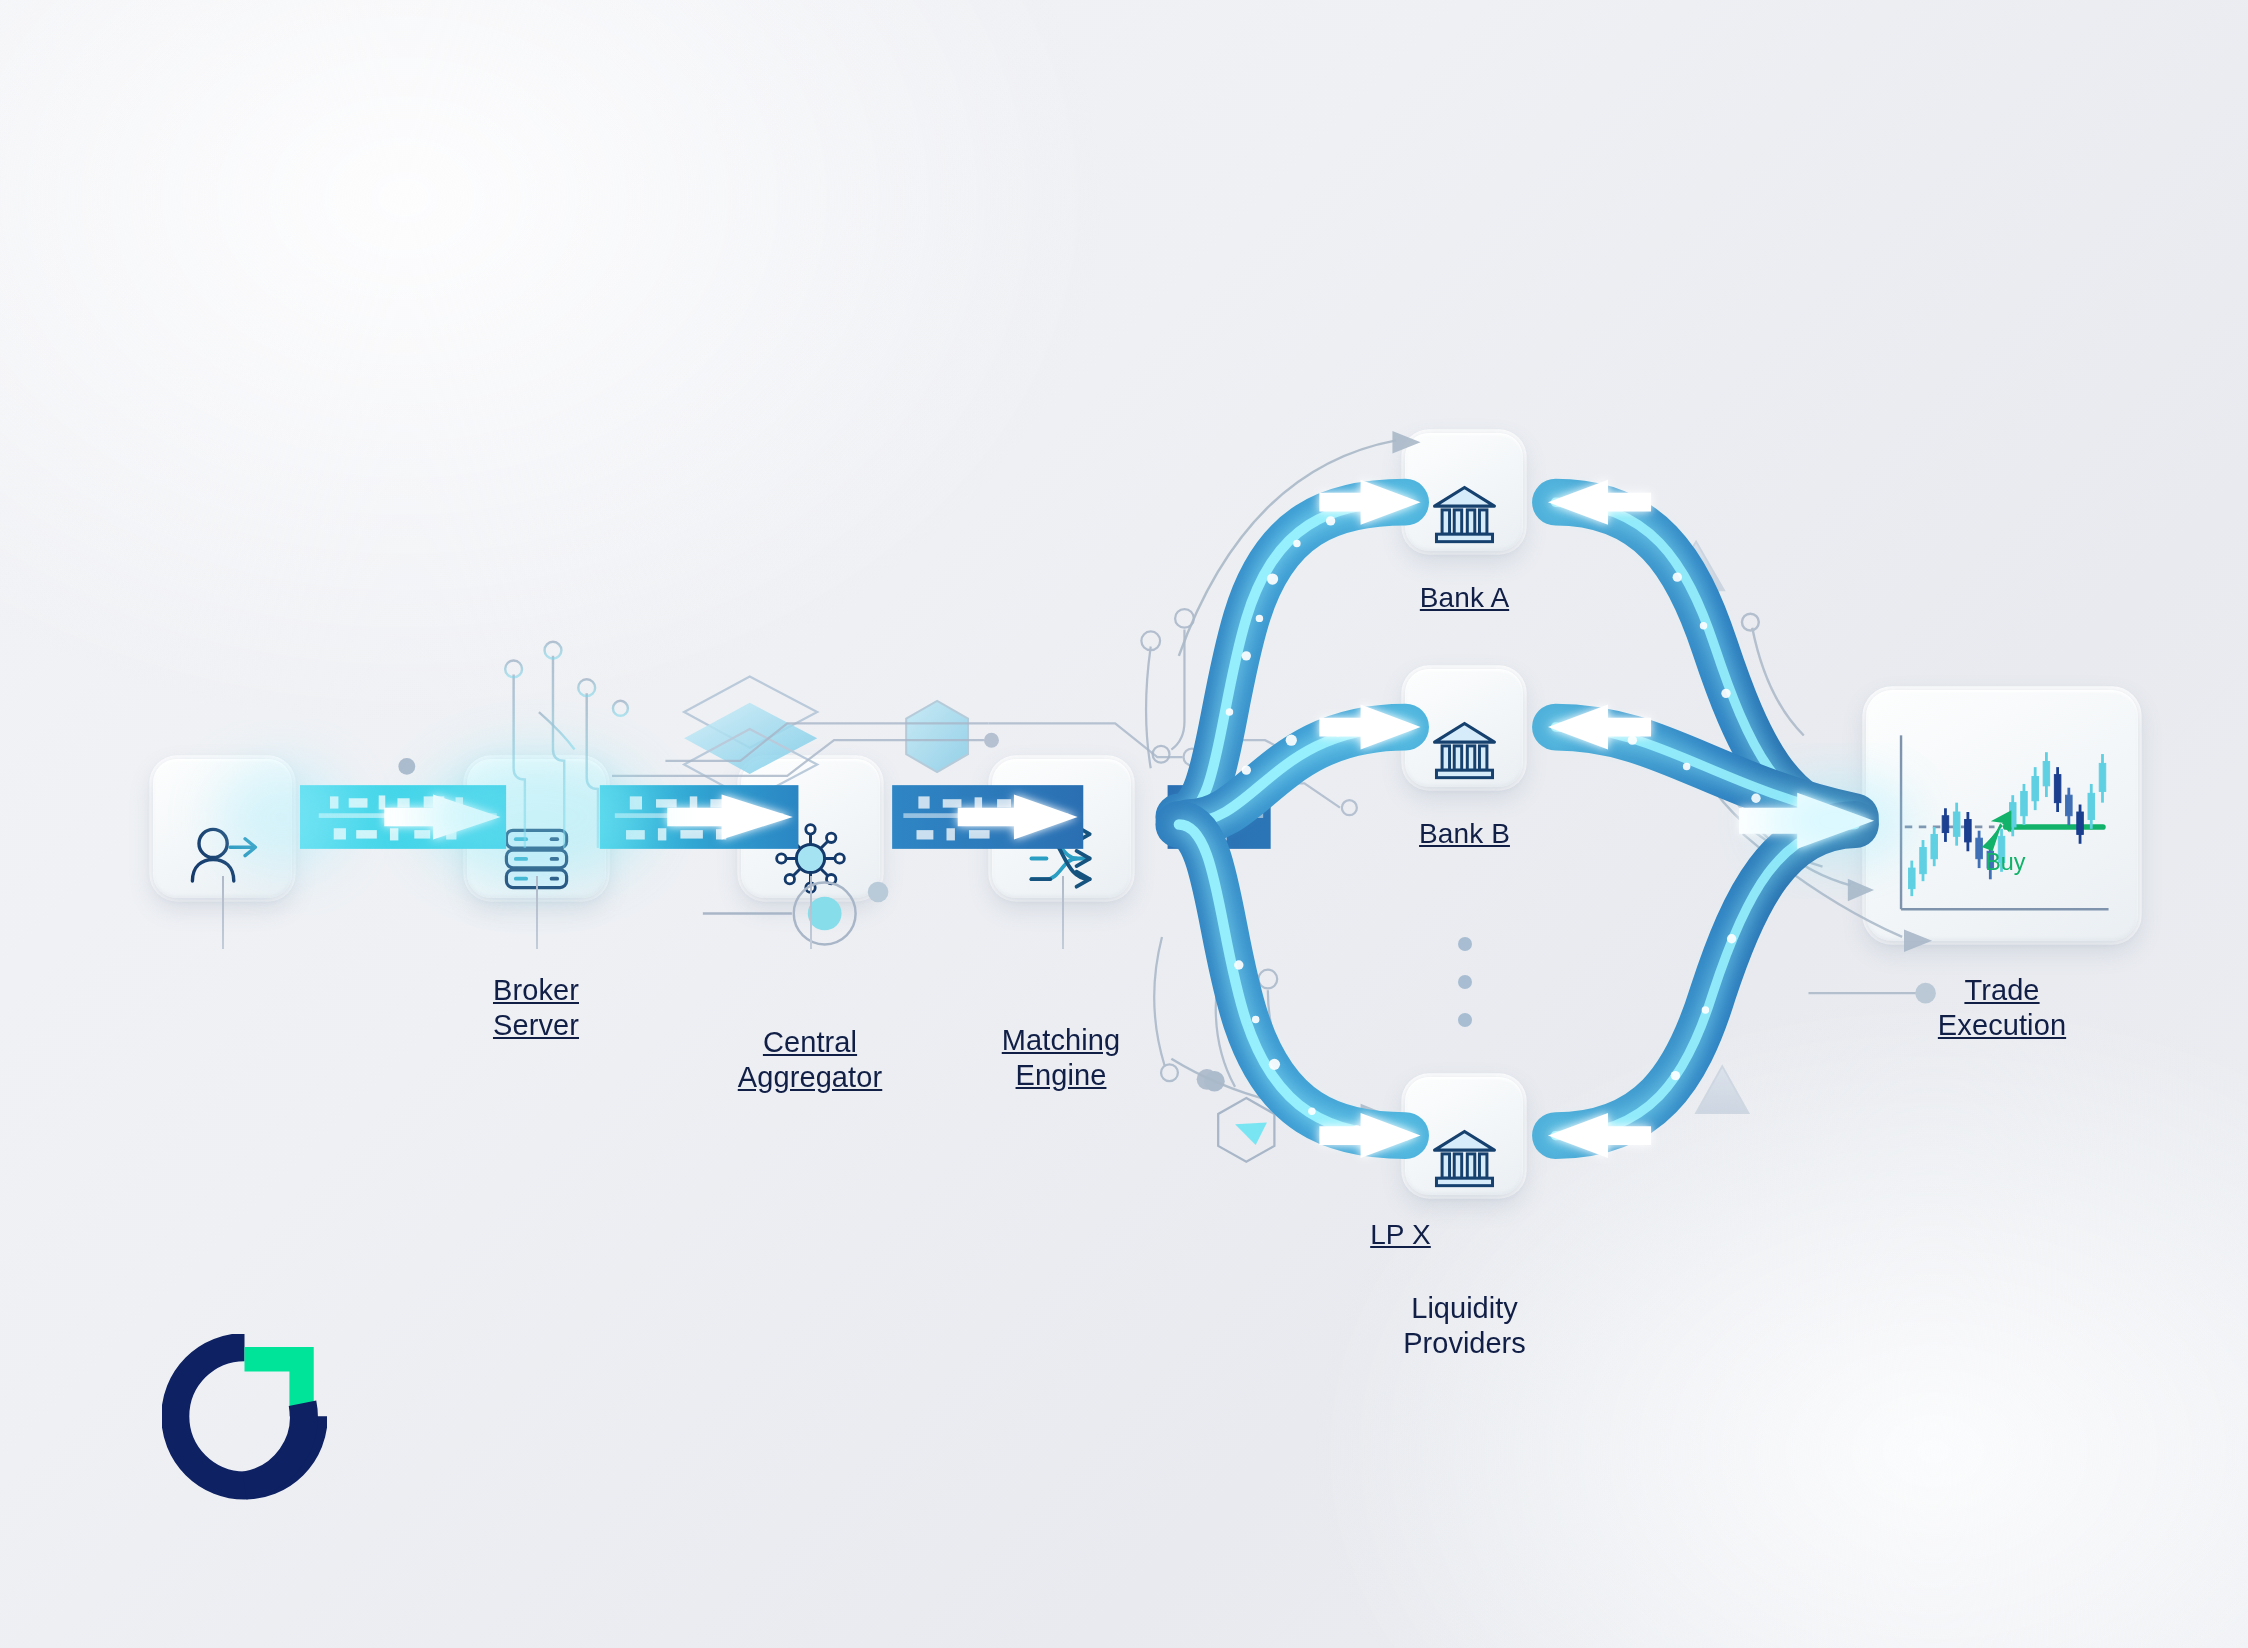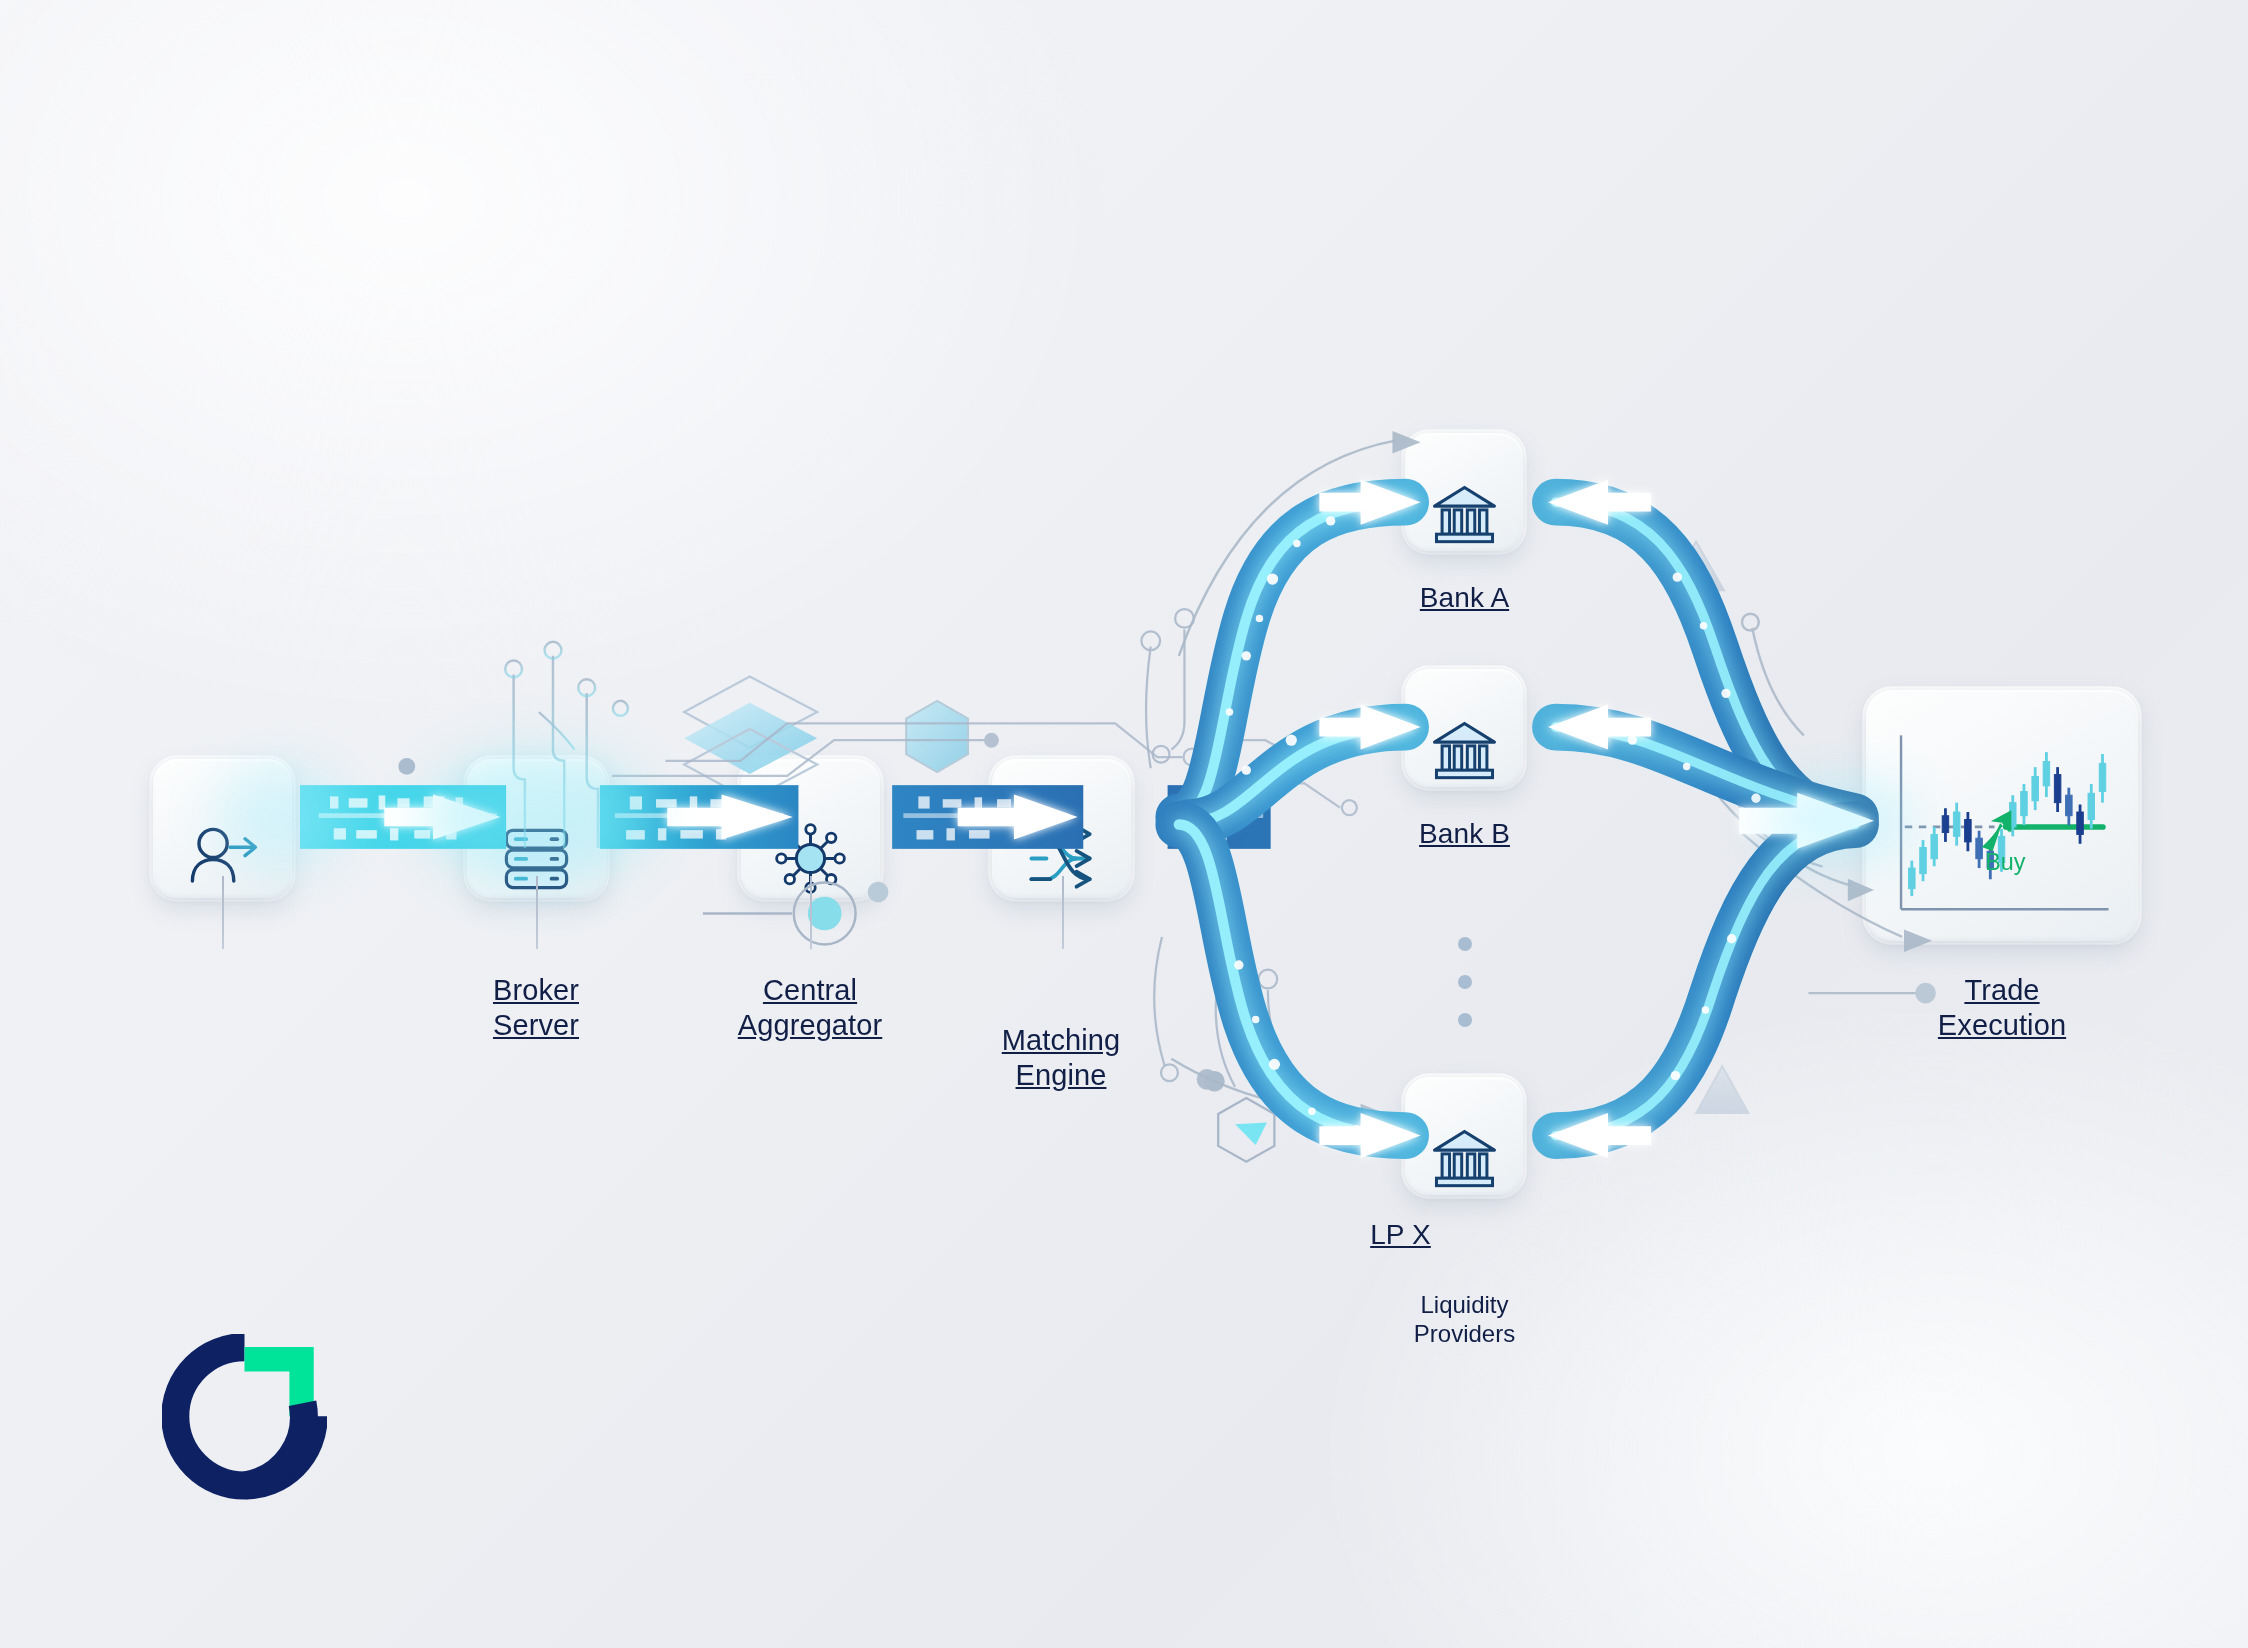--- a/index.html
+++ b/index.html
@@ -25,21 +25,21 @@
       0 1.9px 6.6px rgba(95,115,145,.12),
       0 0 0 3.7px rgba(255,255,255,.92);
     display:flex;align-items:flex-end;justify-content:center;
   }
   .card svg{display:block;}
   .label{
     position:absolute;text-align:center;color:#111f47;
     font-size:29px;line-height:1.19;letter-spacing:0.1px;white-space:pre-line;text-decoration:underline;
   }
   .label.sm{font-size:28px;}
-  .grouplabel{position:absolute;text-align:center;color:#111f47;font-size:24px;line-height:1.19;white-space:pre-line;}
+  .grouplabel{position:absolute;text-align:center;color:#111f47;font-size:29px;line-height:1.19;white-space:pre-line;}
   .stem{position:absolute;width:1.9px;background:linear-gradient(#aeb8c8,#c3ccd9);z-index:3;}
   .dots{position:absolute;z-index:3;display:flex;flex-direction:column;gap:24px;align-items:center;}
   .dots i{width:14px;height:14px;border-radius:50%;background:#a9bdd2;display:block;}
   #logo{position:absolute;z-index:6;}
 </style>
 </head>
 <body>
 
 <div id="stage">
 
@@ -387,21 +387,21 @@
           <circle cx="42" cy="73" r="5"></circle>
         <circle cx="11" cy="42" r="5"></circle>
           <circle cx="73" cy="42" r="5"></circle>
         <circle cx="20" cy="20" r="5"></circle>
           <circle cx="64" cy="20" r="5"></circle>
         <circle cx="20" cy="64" r="5"></circle>
           <circle cx="64" cy="64" r="5"></circle>
       </g>
     </svg>
   </div>
-  <div class="label" style="left:679px;top:973px;width:262px">Central
+  <div class="label" style="left:679px;top:1025px;width:262px">Central
 Aggregator</div>
 
   <div class="card" style="left:992px;top:759px;width:139px;height:139px">
     <svg width="79" height="79" viewBox="0 0 84 84">
       <g fill="none" stroke="#2b9ec4" stroke-width="4" stroke-linecap="round" stroke-linejoin="round">
         <path d="M10 20 L26 20 C40 20 44 42 58 42 L72 42"></path>
         <path d="M10 64 L26 64 C40 64 44 42 58 42"></path>
         <path d="M10 42 L26 42"></path>
       </g>
       <g fill="none" stroke="#16537f" stroke-width="4" stroke-linecap="round" stroke-linejoin="round">

